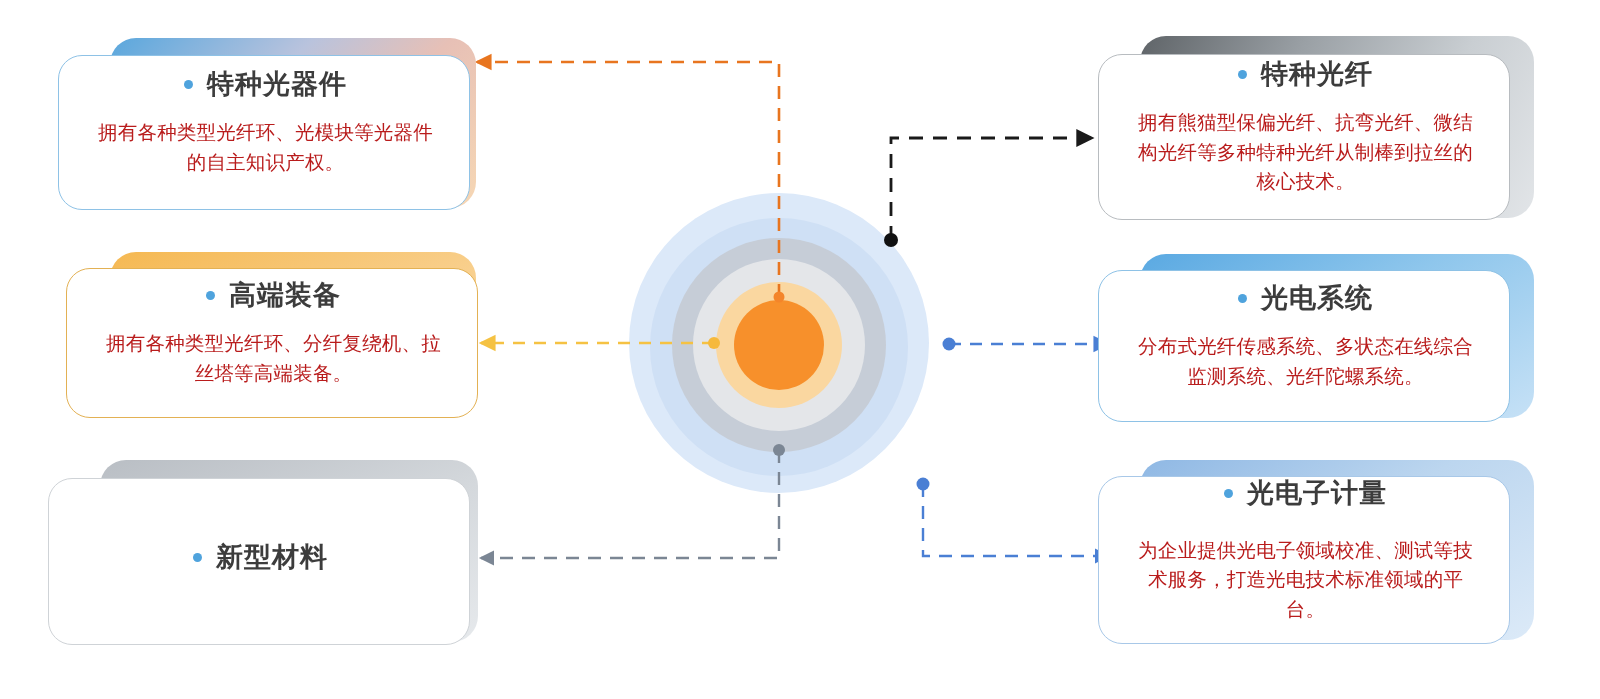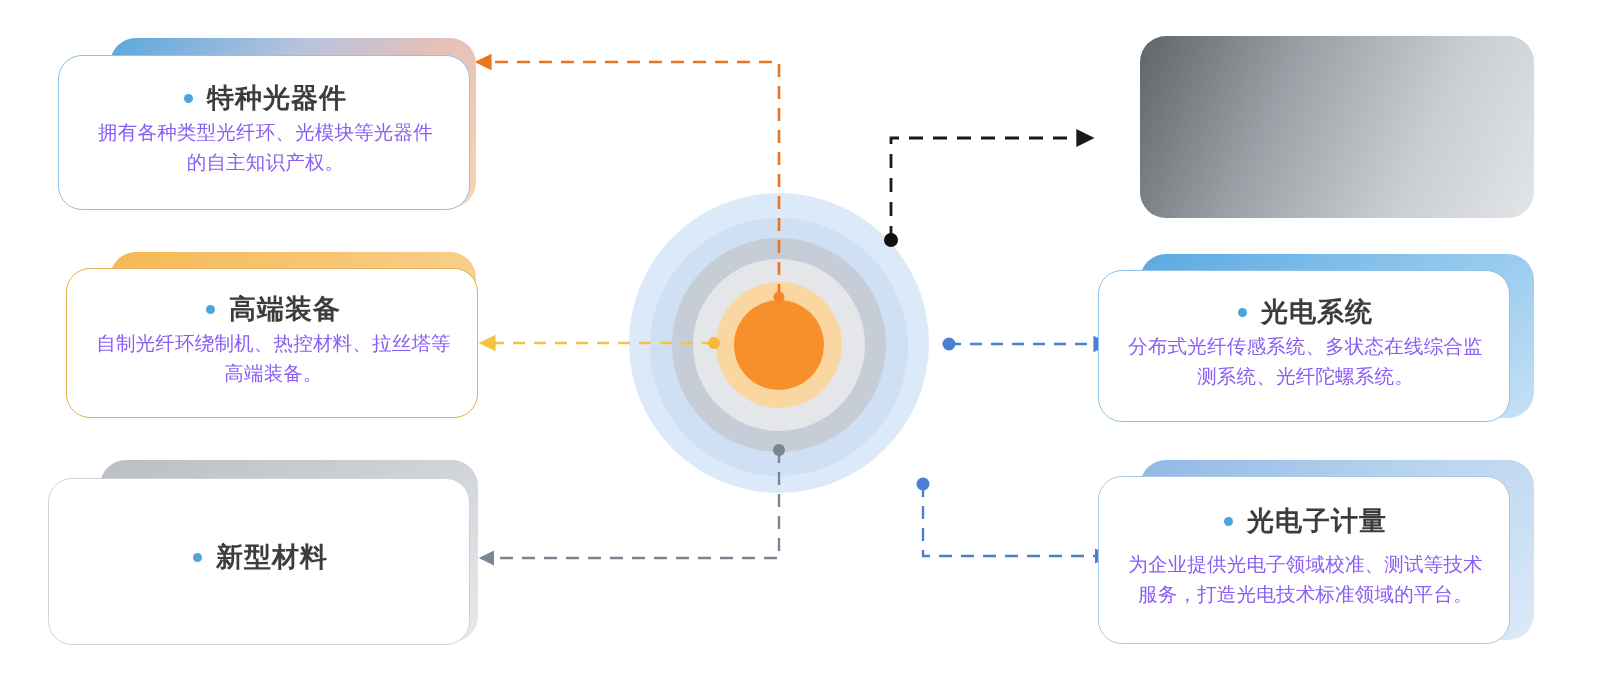--- a/index.html
+++ b/index.html
@@ -55,25 +55,25 @@
   }
   .title-text{
     font-size:27px;
     font-weight:bold;
     color:#3c3c3c;
     letter-spacing:1px;
     line-height:1.15;
   }
   .card-desc{
     font-size:19.5px;
-    color:#8b5cf6;
+    color:#b91c1c;
     line-height:1.52;
     text-align:center;
     letter-spacing:0.2px;
-    margin:0;
+    margin:14px;
   }
 </style>
 </head>
 <body>
 
 <div id="stage">
 
   <svg class="rings" viewBox="0 0 1600 699">
     <circle cx="779" cy="343" r="150" fill="#dce9f9"></circle>
     <circle cx="779" cy="347" r="129" fill="#cfe0f5"></circle>
@@ -146,38 +146,45 @@
   </div>
 
   <div class="card-wrap" style="left:58px;top:250px;width:420px;height:170px;">
     <div class="card-backdrop" style="left:52px;top:2px;width:366px;height:162px;
                 background:linear-gradient(160deg,#f5b851 0%,#f8cd87 45%,#fbe3c3 100%);"></div>
     <div class="card" style="left:8px;top:18px;width:412px;height:150px;border-color:#e3b154;">
       <div class="card-title">
         <span class="bullet"></span>
         <span class="title-text">高端装备</span>
       </div>
-      <p class="card-desc" style="max-width:360px;">自制光纤环绕制机、热控材料、拉丝塔等高端装备。</p>
+      <p class="card-desc" style="max-width:360px;">拥有各种类型光纤环、分纤复绕机、拉丝塔等高端装备。</p>
     </div>
   </div>
 
   <div class="card-wrap" style="left:48px;top:458px;width:430px;height:195px;">
     <div class="card-backdrop" style="left:52px;top:2px;width:378px;height:182px;
                 background:linear-gradient(160deg,#b9bec4 0%,#d4d8dc 50%,#e6e9ec 100%);"></div>
     <div class="card" style="left:0;top:20px;width:422px;height:167px;border-color:#cfd3d7;">
       <div class="card-title">
         <span class="bullet"></span>
         <span class="title-text">新型材料</span>
       </div>
     </div>
   </div>
 
   <div class="card-wrap" style="left:1098px;top:34px;width:436px;height:190px;">
     <div class="card-backdrop" style="left:42px;top:2px;width:394px;height:182px;
                 background:linear-gradient(115deg,#5f6468 0%,#9aa0a5 35%,#c9ced2 70%,#e2e5e8 100%);"></div>
+    <div class="card" style="left:0;top:20px;width:412px;height:166px;border-color:#b8bcc0;">
+      <div class="card-title">
+        <span class="bullet"></span>
+        <span class="title-text">特种光纤</span>
+      </div>
+      <p class="card-desc" style="max-width:392px;">拥有熊猫型保偏光纤、抗弯光纤、微结构光纤等多种特种光纤从制棒到拉丝的核心技术。</p>
+    </div>
   </div>
 
   <div class="card-wrap" style="left:1098px;top:252px;width:349px;height:172px;">
     <div class="card-backdrop" style="left:42px;top:2px;width:394px;height:164px;
                 background:linear-gradient(150deg,#5aa9e2 0%,#8ec6ec 45%,#c6e1f6 100%);"></div>
     <div class="card" style="left:0;top:18px;width:412px;height:152px;border-color:#8ec2e6;">
       <div class="card-title">
         <span class="bullet"></span>
         <span class="title-text">光电系统</span>
       </div>

